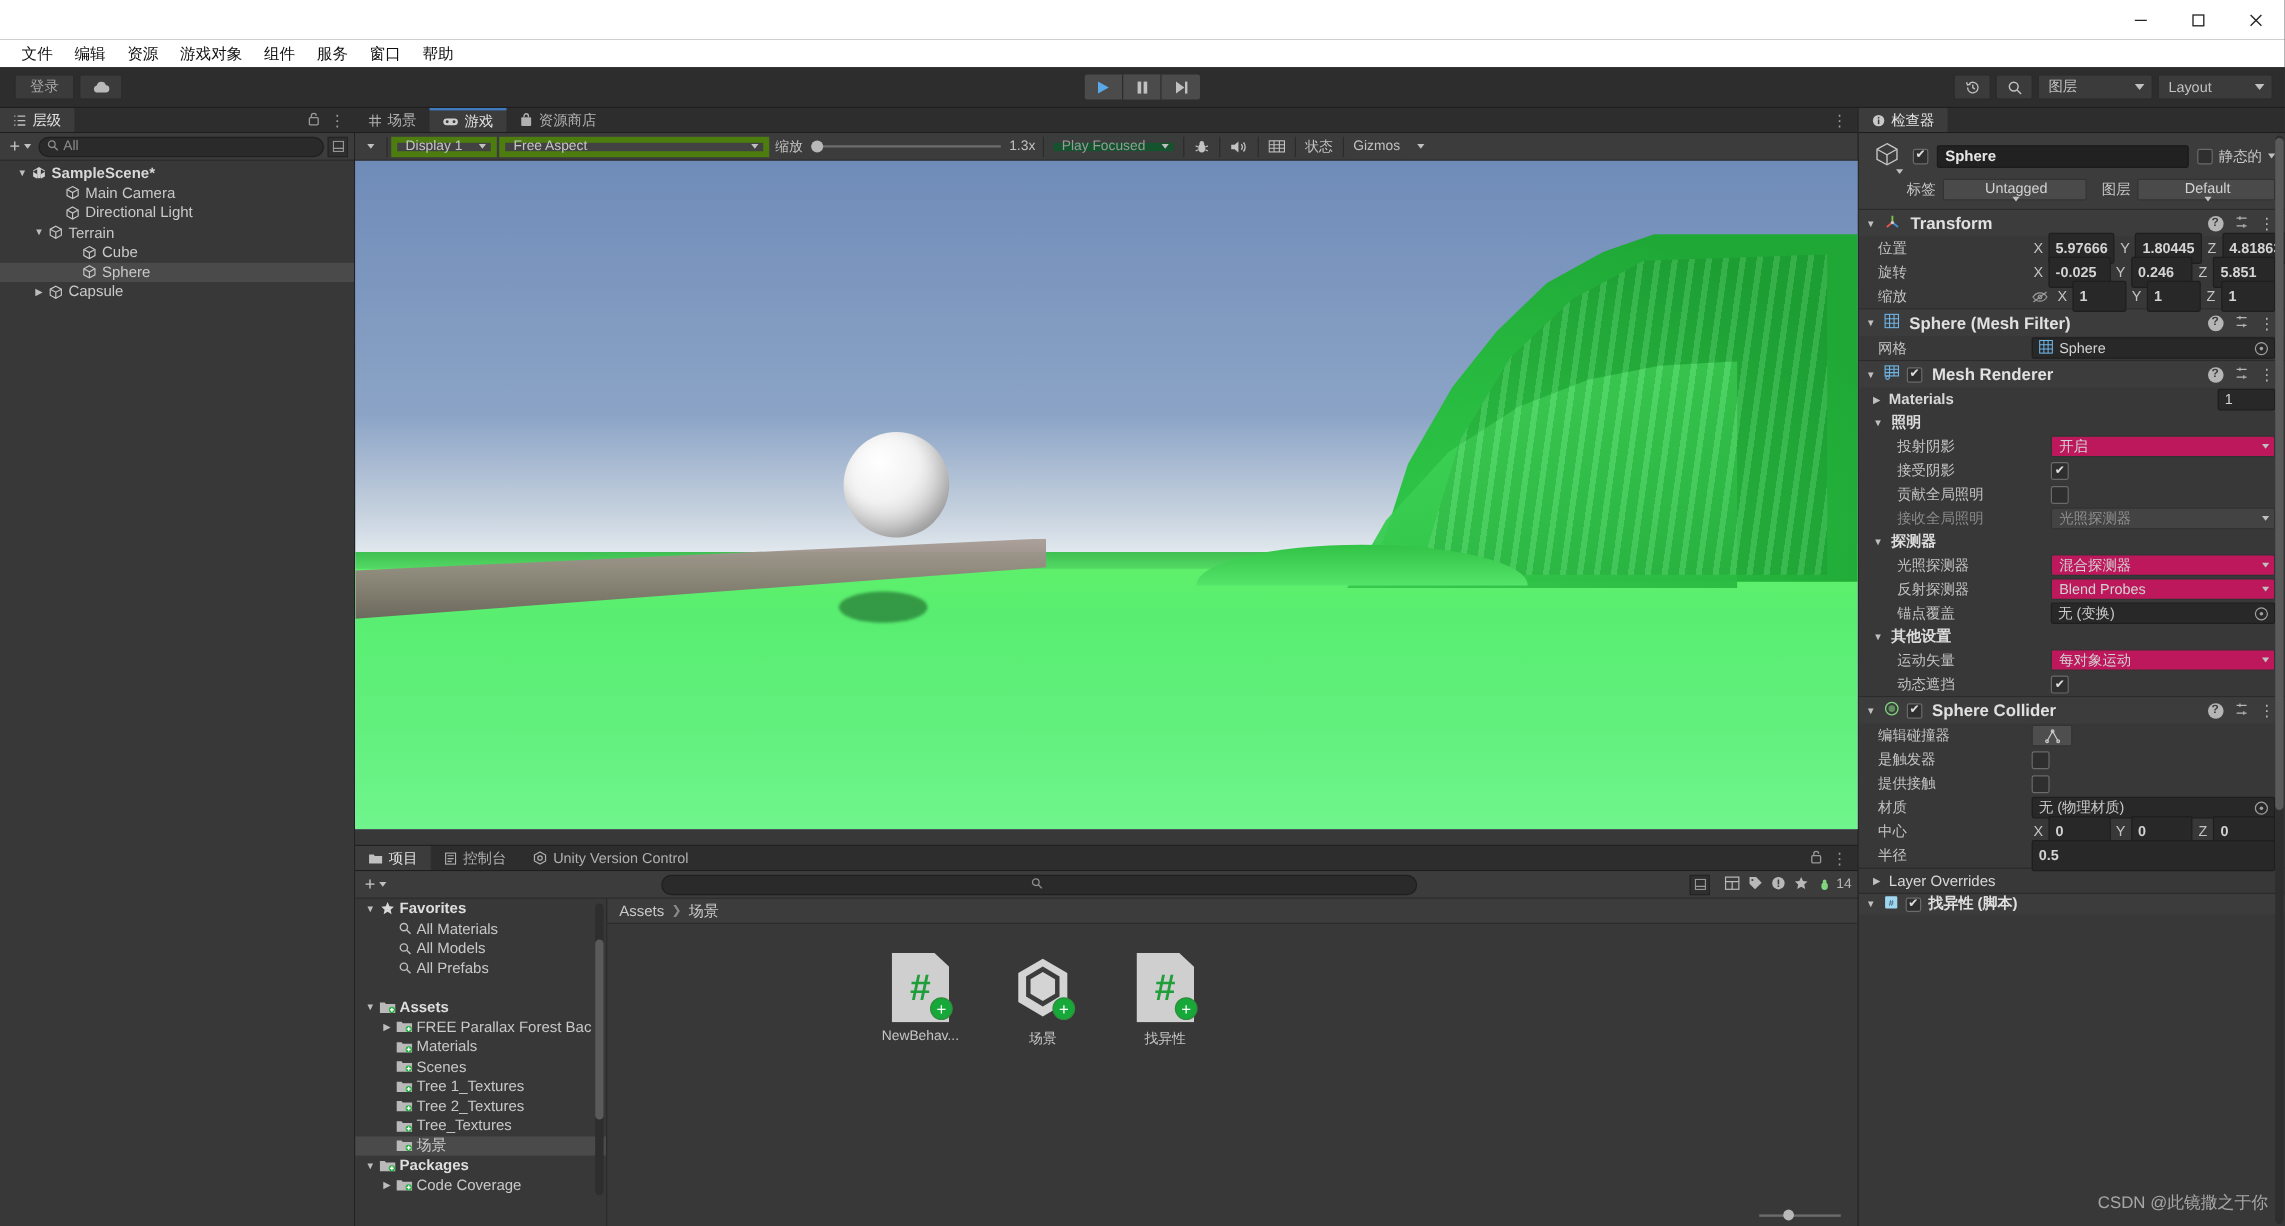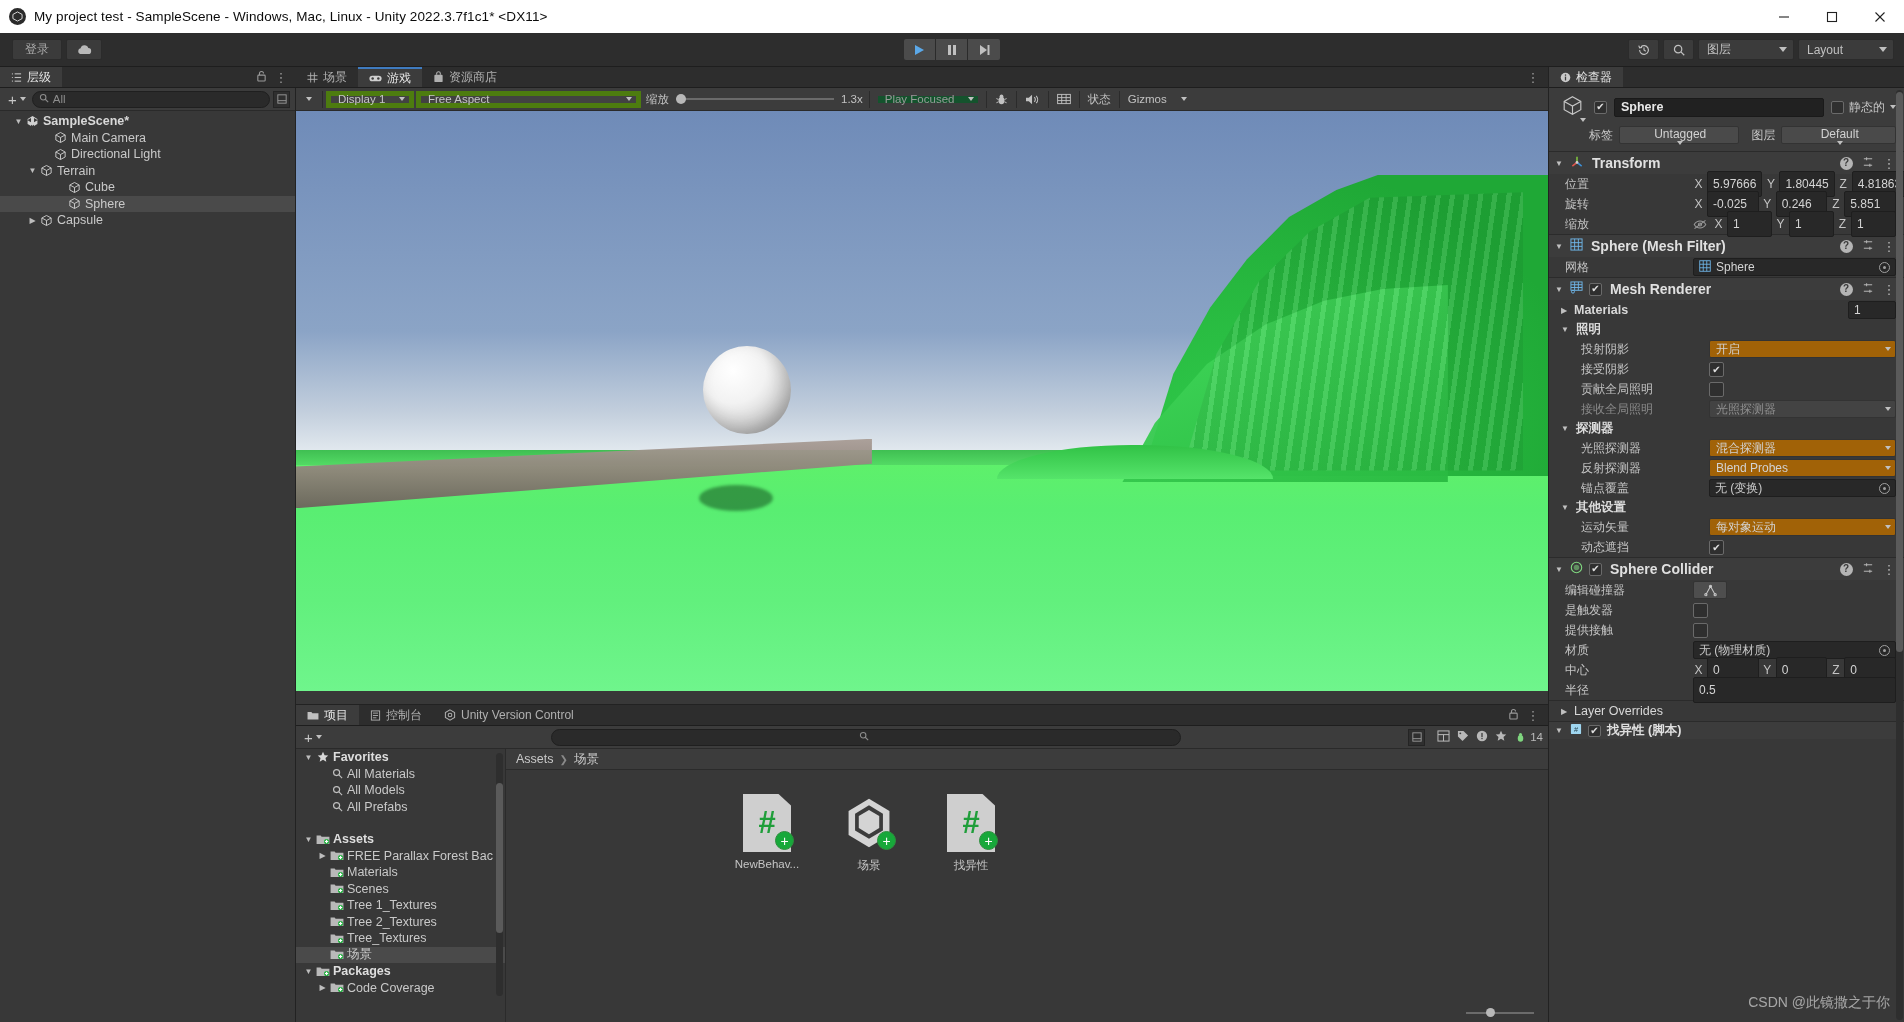--- a/index.html
+++ b/index.html
@@ -244,22 +244,22 @@
     align-items: center; justify-content: center; line-height: 1; }
   .field-row { height: 20px; display: flex; align-items: center; padding: 0 8px 0 16px;
     gap: 0; }
   .field-lbl { width: 128px; font-size: 12px; color: #c4c4c4; flex: 0 0 128px; }
   .field-lbl.dim { color: #8a8a8a; }
   .field-lbl.ind { padding-left: 16px; width: 144px; flex: 0 0 144px; }
   .vec3 { flex: 1; display: flex; align-items: center; gap: 3px; }
   .axis { font-size: 12px; color: #c4c4c4; width: 11px; text-align: center; }
   .num { flex: 1; height: 26px; background: #282828; border: 1px solid #1e1e1e;
     border-radius: 2px; display: flex; align-items: center; padding: 0 5px;
-    font-size: 12px; color: #d4d4d4; overflow: hidden; white-space: nowrap; }
-  .full-drop { flex: 1; height: 18px; background: #a16207; border: 1px solid #333;
+    font-size: 12px; color: #d4d4d4; overflow: hidden; white-space: nowrap; font-weight: bold; }
+  .full-drop { flex: 1; height: 18px; background: #be185d; border: 1px solid #333;
     border-radius: 2px; display: flex; align-items: center;
     justify-content: space-between; padding: 0 4px 0 6px; font-size: 12px; color: #d2d2d2; }
   .full-drop.dim { background: #434343; color: #8f8f8f; }
   .obj-field { flex: 1; height: 18px; background: #282828; border: 1px solid #1e1e1e;
     border-radius: 2px; display: flex; align-items: center; gap: 5px; padding: 0 5px;
     font-size: 12px; color: #d4d4d4; }
   .obj-field.empty { color: #c9c9c9; }
   .circle-sel { margin-left: auto; width: 11px; height: 11px; border-radius: 50%;
     border: 1.4px solid #a0a0a0; display: flex; align-items: center;
     justify-content: center; }
@@ -285,28 +285,20 @@
   .bottom-clip { height: 18px; background: #3c3c3c; display: flex; align-items: center;
     gap: 6px; padding-left: 5px; overflow: hidden; border-top: 1px solid #2b2b2b; }
   .eye-off { display: inline-flex; align-items: center; margin-right: 3px; }
 </style>
 </head>
 <body>
 
 <div class="app">
 
   <div class="titlebar">
-    <div class="title-left">
-      <span class="unity-logo">
-        <svg viewBox="0 0 24 24">
-            <polygon points="12,2 22,7.5 22,16.5 12,22 2,16.5 2,7.5" fill="none" stroke="#e6e6e6" stroke-width="2"></polygon>
-          </svg>
-      </span>
-      <span class="title-text">My project test - SampleScene - Windows, Mac, Linux - Unity 2022.3.7f1c1* &lt;DX11&gt;</span>
-    </div>
     <div class="title-spacer"></div>
     <div class="win-btns">
       <div class="win-btn">
         <svg width="12" height="12" viewBox="0 0 12 12">
             <line x1="1" y1="6" x2="11" y2="6"></line>
           </svg>
       </div>
       <div class="win-btn">
         <svg width="12" height="12" viewBox="0 0 12 12">
             <rect x="1.5" y="1.5" width="9" height="9"></rect>
@@ -314,20 +306,30 @@
       </div>
       <div class="win-btn close">
         <svg width="12" height="12" viewBox="0 0 12 12">
             <line x1="1.5" y1="1.5" x2="10.5" y2="10.5"></line>
             <line x1="10.5" y1="1.5" x2="1.5" y2="10.5"></line>
           </svg>
       </div>
     </div>
   </div>
 
+  <div class="menubar">
+    <div class="menu-item">文件</div>
+    <div class="menu-item">编辑</div>
+    <div class="menu-item">资源</div>
+    <div class="menu-item">游戏对象</div>
+    <div class="menu-item">组件</div>
+    <div class="menu-item">服务</div>
+    <div class="menu-item">窗口</div>
+    <div class="menu-item">帮助</div>
+  </div>
 
   <div class="toolbar">
     <div class="tb-left">
       <div class="tb-btn">登录</div>
       <div class="tb-btn cloud">
         <svg width="16" height="11" viewBox="0 0 16 11">
             <path d="M4 10h8a3 3 0 0 0 .3-6A4 4 0 0 0 4.6 4.3 3 3 0 0 0 4 10z" fill="#b9b9b9"></path>
           </svg>
       </div>
     </div>

